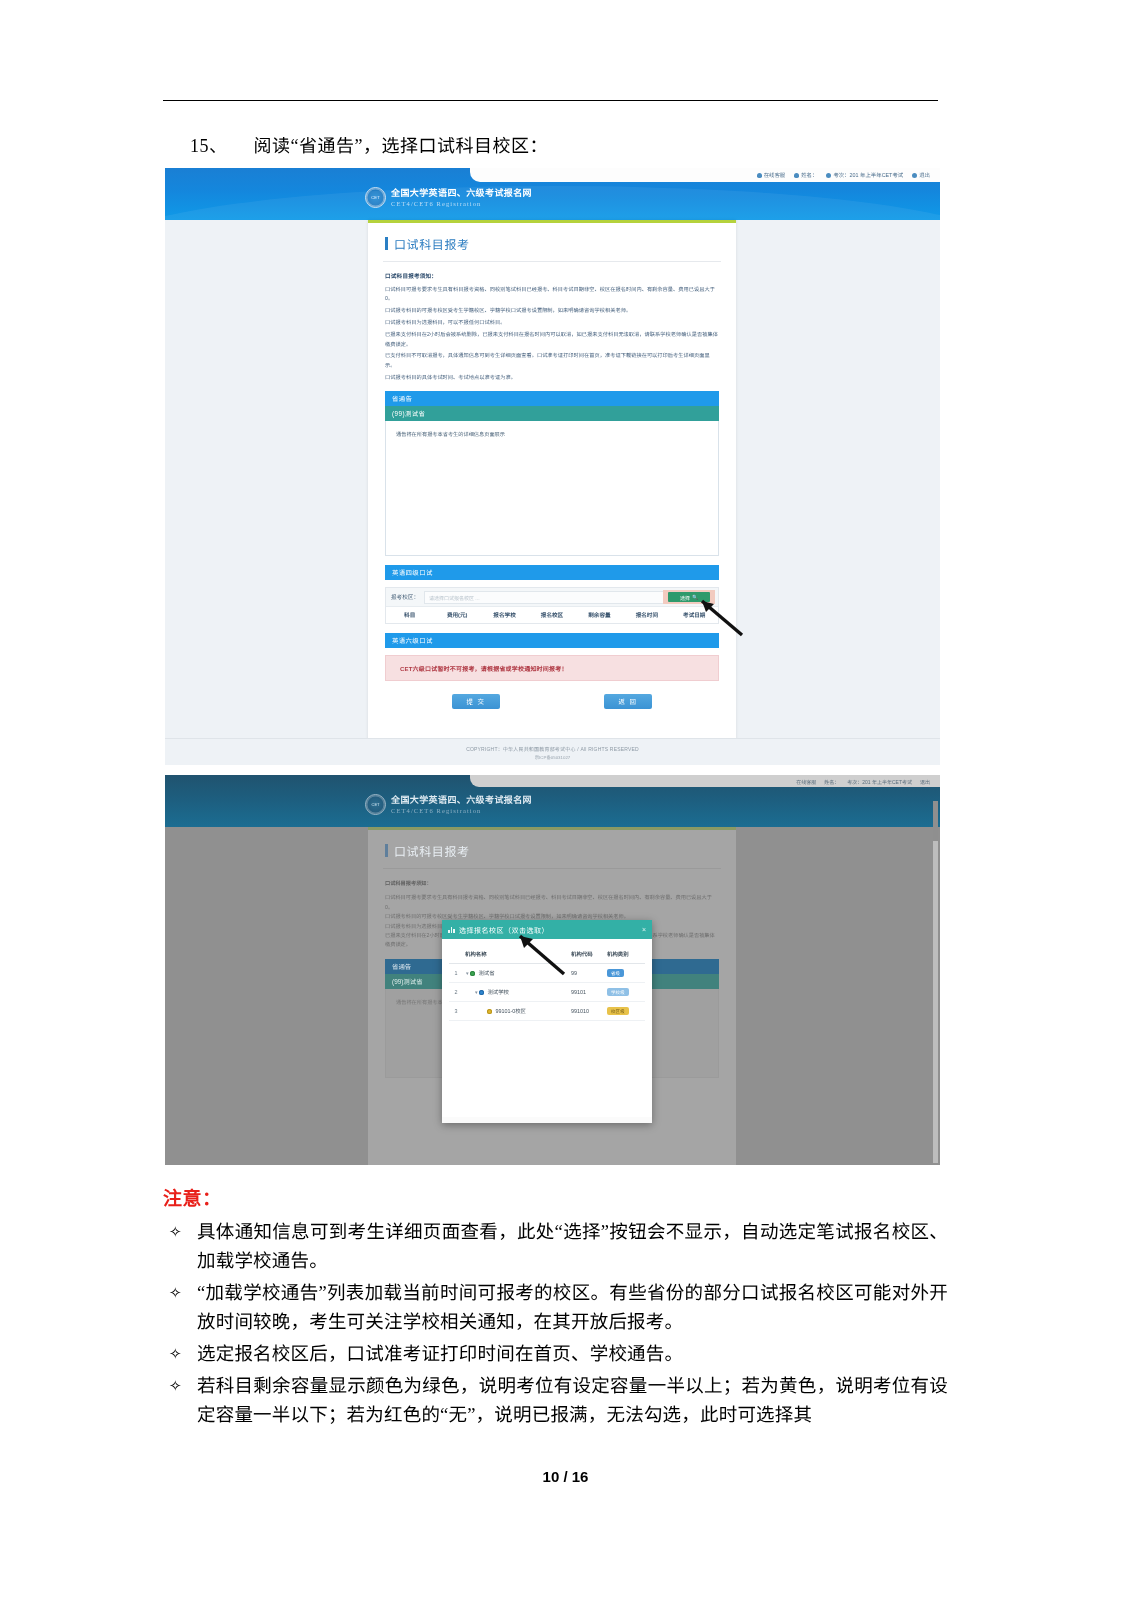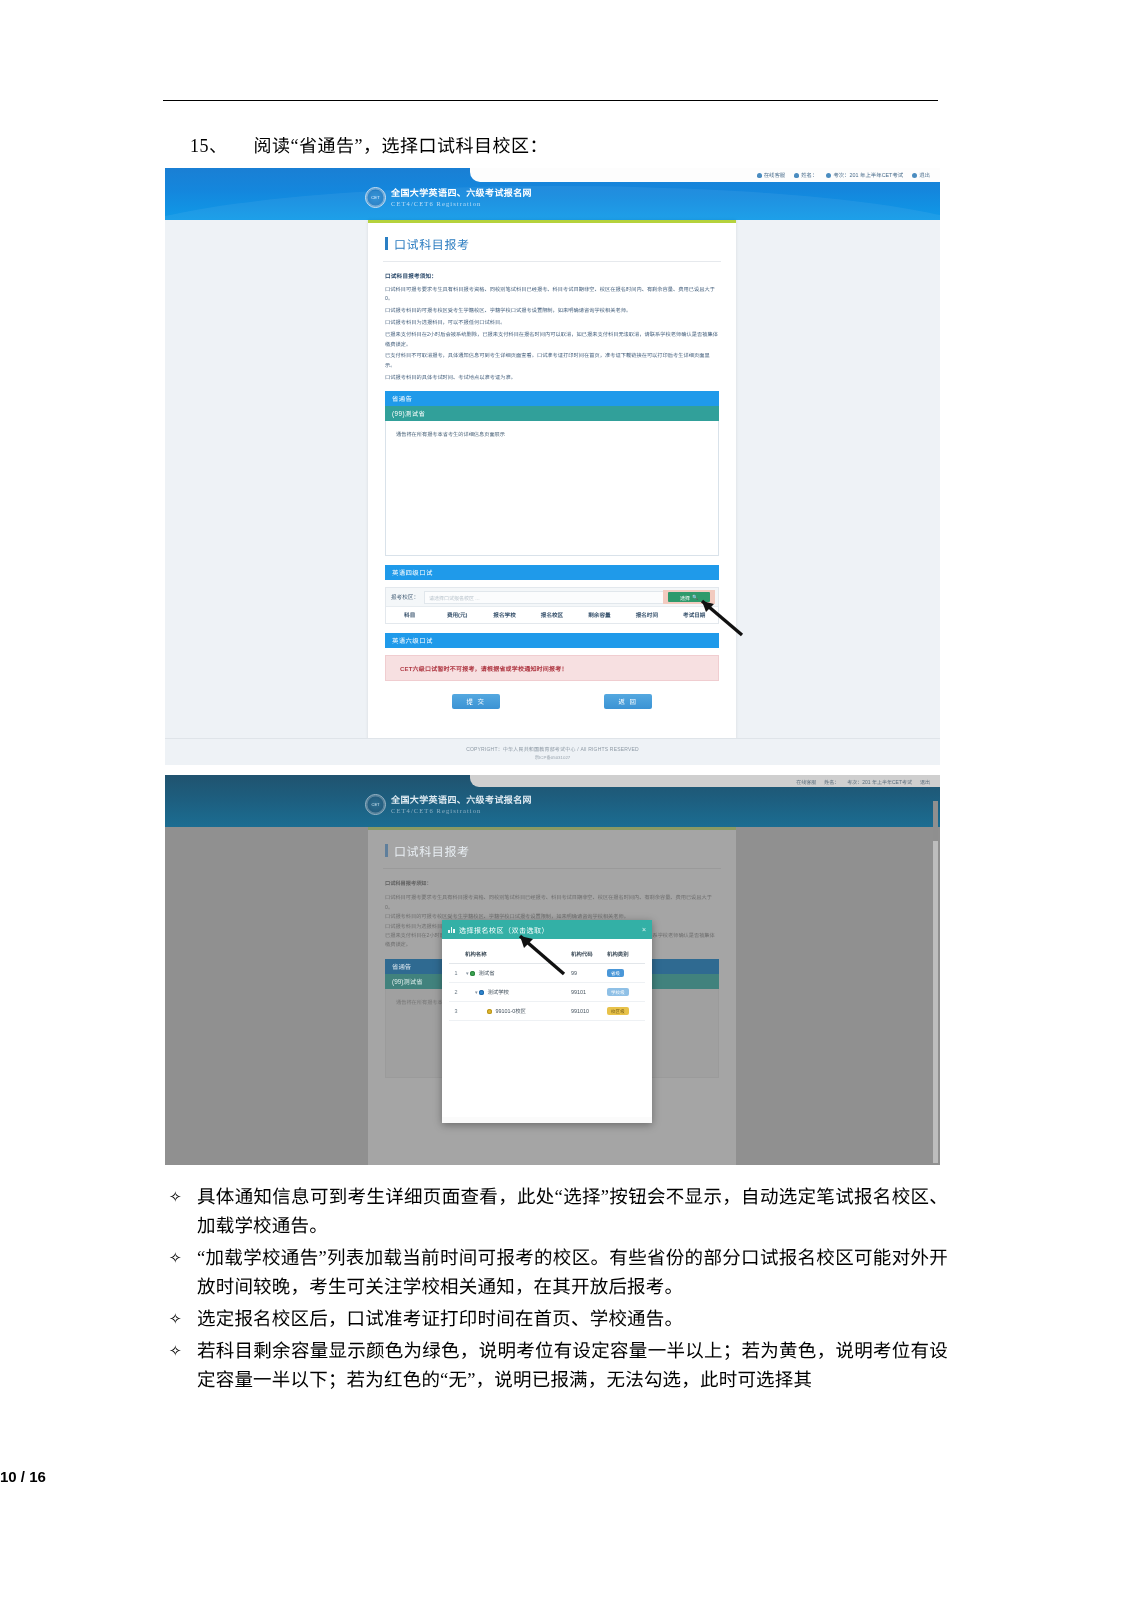--- a/index.html
+++ b/index.html
@@ -329,21 +329,21 @@
   }
   .note-mark{
     width:34px;flex:none;font-size:15px;color:#000;line-height:29px;text-align:left;
     padding-left:6px;box-sizing:border-box;
   }
   .note-text{
     flex:1;font-size:18.5px;color:#000;line-height:29px;letter-spacing:.2px;text-align:justify;
   }
 
   .pagefoot{
-    position:absolute;left:0;top:1468px;width:1131px;text-align:left;
+    position:absolute;left:0;top:1468px;width:1131px;text-align:center;
     font-size:15px;color:#000;font-weight:bold;
     font-family:"Liberation Sans","DejaVu Sans",sans-serif;
   }
 </style>
 </head>
 <body>
 
 <div class="page">
 
   <div class="top-rule"></div>
@@ -549,20 +549,21 @@
         <div class="thumb"></div>
       </div>
   </div>
 
   <svg class="arrow2" width="62" height="50">
     <path d="M56,44 L12,6" stroke="#111" stroke-width="3.4" fill="none"></path>
     <path d="M12,6 L25,9 L16,18 Z" fill="#111"></path>
   </svg>
 
   <div class="notes">
+    <div class="notes-head">注意：</div>
 
     <div class="note-item">
       <span class="note-mark">✧</span>
       <span class="note-text">具体通知信息可到考生详细页面查看，此处“选择”按钮会不显示，自动选定笔试报名校区、加载学校通告。</span>
     </div>
     <div class="note-item">
       <span class="note-mark">✧</span>
       <span class="note-text">“加载学校通告”列表加载当前时间可报考的校区。有些省份的部分口试报名校区可能对外开放时间较晚，考生可关注学校相关通知，在其开放后报考。</span>
     </div>
     <div class="note-item">

